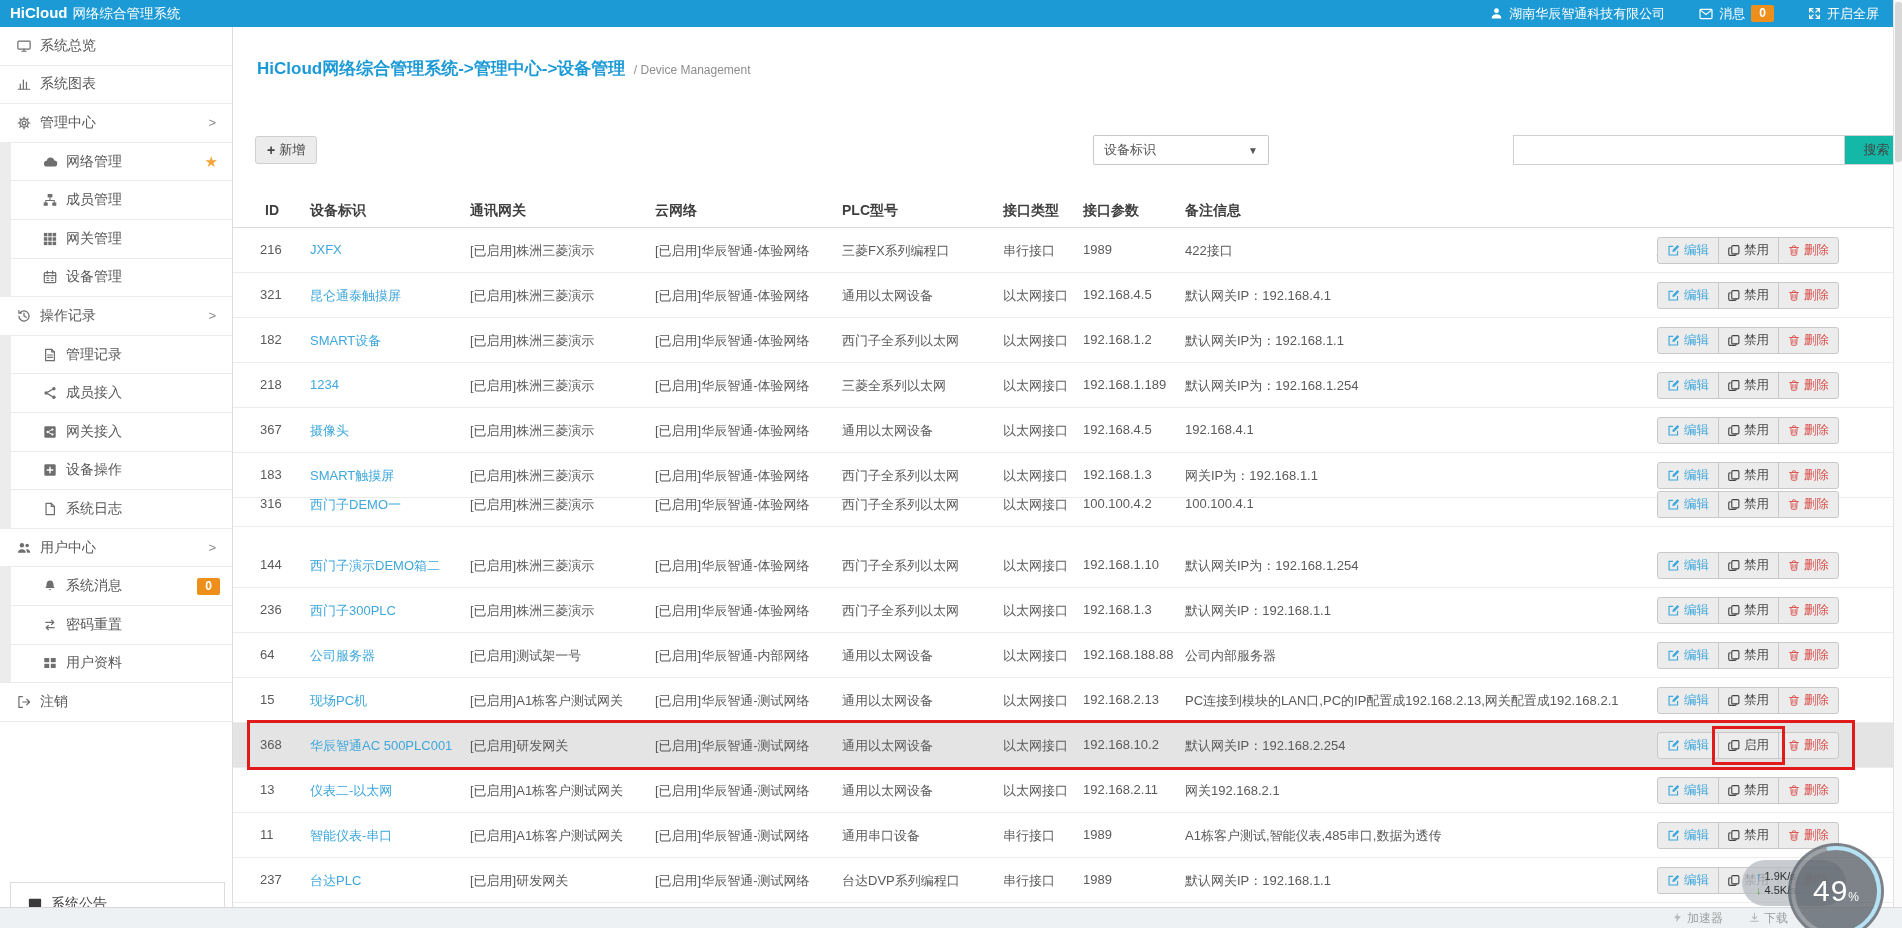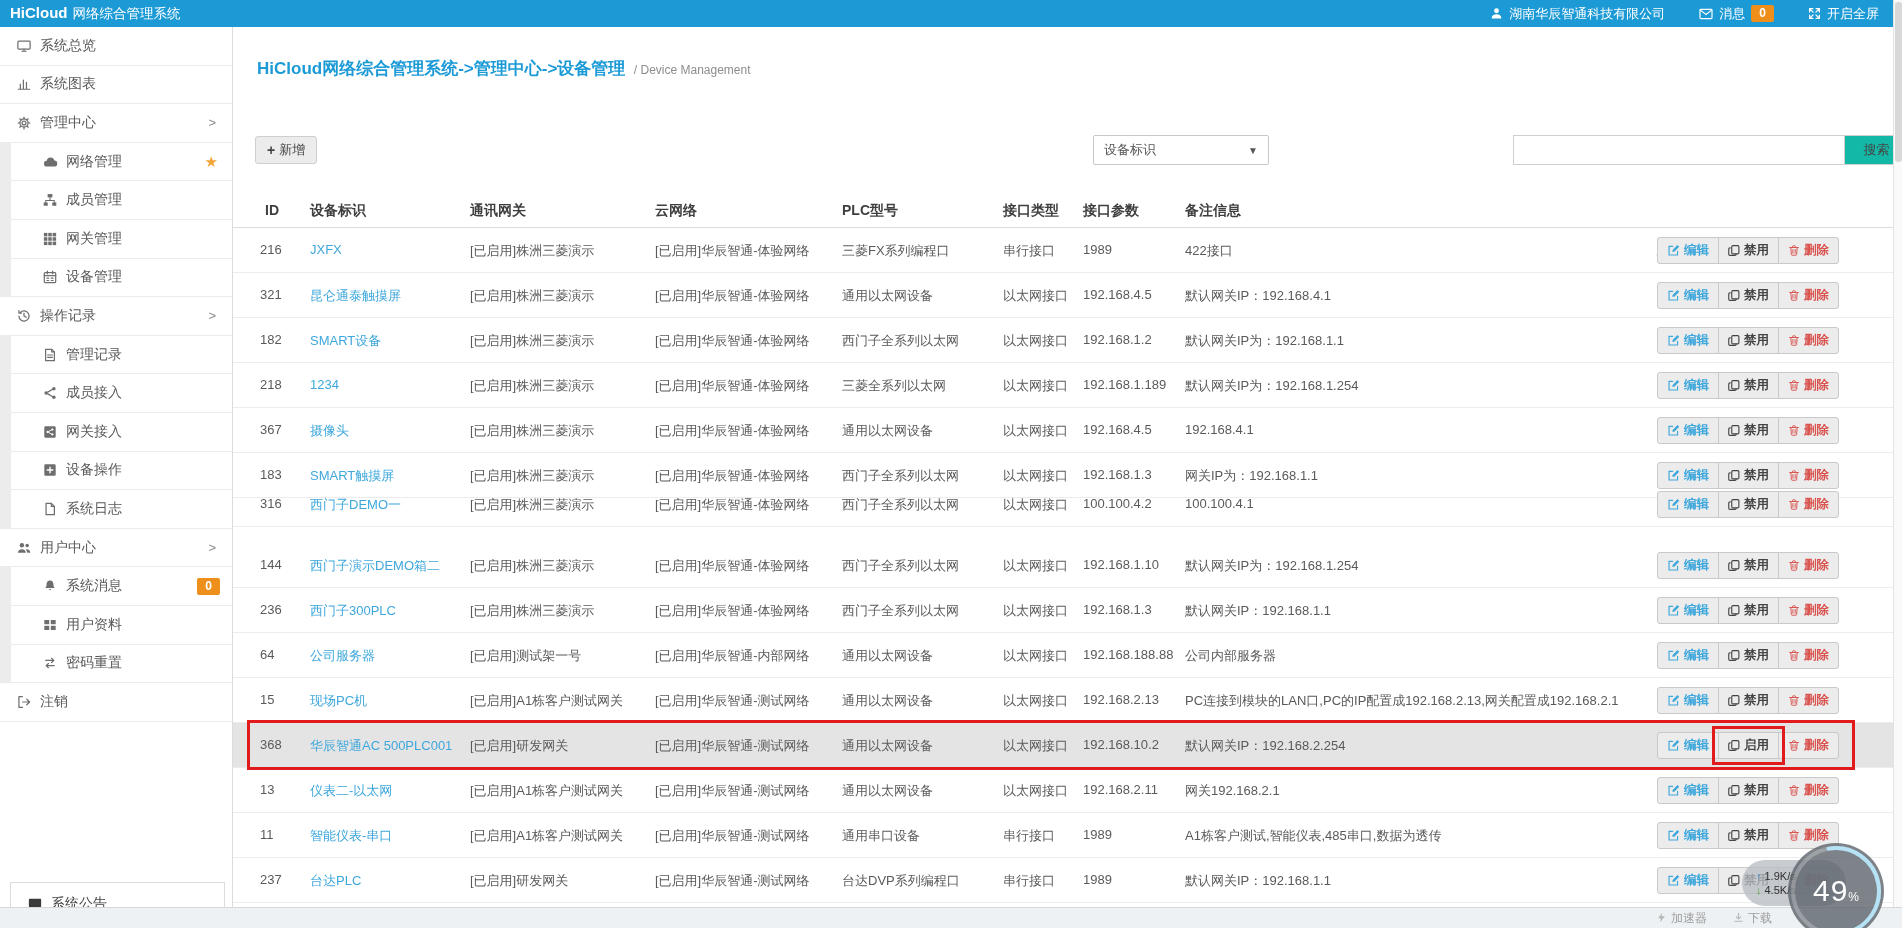--- a/index.html
+++ b/index.html
@@ -52,36 +52,36 @@
   
   .thead { position:absolute; top:168px; left:0; right:0; height:33px; border-bottom:1px solid #dcdcdc; }
   .thead span { position:absolute; top:7px; font-size:14px; font-weight:bold; color:#3f3f3f; white-space:nowrap; }
   .rows { position:absolute; top:201px; left:0; right:0; }
   .trow { position:absolute; left:0; width:100%; height:45px; border-bottom:1px solid #ececec; }
   .trow.hl { background:#e4e4e4; }
   .cell { position:absolute; top:14px; font-size:13px; color:#5a5a5a; white-space:nowrap; }
   .cell.link { color:#3ea7dc; cursor:pointer; }
   .btn-group { position:absolute; left:1424px; top:9px; display:flex; }
   .bg-btn { height:27px; background:#ececec; border:1px solid #c9c9c9; display:flex; align-items:center; gap:4px;
-            font-size:12.5px; padding:12px 9px; cursor:pointer; margin-left:-1px; color:#444; white-space:nowrap;font-weight:bold; }
+            font-size:12.5px; padding:12px 9px; cursor:pointer; margin-left:-1px; color:#444; white-space:nowrap; }
   .bg-btn:first-child { border-radius:3px 0 0 3px; margin-left:0; }
   .bg-btn:last-child { border-radius:0 3px 3px 0; }
   .bg-btn.edit { color:#3ea7dc; }
   .bg-btn.del { color:#d9534f; }
   .bg-btn svg { display:block; }
   .bg-btn.outlined { outline:3px solid #e11b1b; outline-offset:3px; position:relative; z-index:3; }
   .red-box { position:absolute; left:14px; width:1608px; height:50px; top:693px; border:3px solid #e11b1b; z-index:4; pointer-events:none; }
 
   
   .scrollbar { position:absolute; top:0; right:0; width:9px; bottom:0; background:#fafafa; border-left:1px solid #e2e2e2; z-index:6; }
   .scroll-thumb { position:absolute; top:2px; left:1px; width:7px; height:160px; background:#d8d8d8; border-radius:3px; }
 
   
   .bottombar { position:absolute; left:0; right:0; bottom:0; height:21px; background:#eef1f3; border-top:1px solid #d6d9db; z-index:8; }
-  .bottombar-items { position:absolute; right:130px; top:2px; display:flex; gap:26px; opacity:.55; color:#555; font-size:12px; }
+  .bottombar-items { position:absolute; right:114px; top:2px; display:flex; gap:26px; opacity:.55; color:#555; font-size:12px; }
   .bb-item { display:flex; align-items:center; gap:4px; cursor:pointer; }
 
   
   .speed-bubble { position:absolute; left:1742px; top:860px; width:104px; height:46px; background:rgba(185,190,196,.78);
                   border-radius:23px; z-index:9; display:flex; flex-direction:column; justify-content:center; padding-left:14px; gap:2px; }
   .sb-line { font-size:11px; color:#2e2e2e; display:flex; align-items:center; gap:3px; line-height:12px; }
   .sb-up { color:#3d8fd6; font-weight:bold; }
   .sb-down { color:#58a33c; font-weight:bold; }
   .speed-ball { position:absolute; left:1788px; top:843px; width:96px; height:96px; border-radius:50%;
                 background:rgba(88,96,104,.78); z-index:10; display:flex; align-items:center; justify-content:center;
@@ -291,37 +291,37 @@
               <path d="M6.4 11.6a1.7 1.7 0 0 0 3.2 0z"></path>
             </g>
           </svg>
         </span>
         <span>系统消息</span>
         <span class="side-badge badge-orange">0</span>
       </div>
       <div class="side-item lvl2">
         <span class="ic">
           <svg width="14" height="14" viewBox="0 0 16 16" fill="none" stroke="currentColor" stroke-width="1.4" stroke-linecap="round" stroke-linejoin="round">
+            <path d="M3.2 5h9M9.8 2.6 12.4 5 9.8 7.4M12.8 11h-9M6.2 8.6 3.6 11l2.6 2.4"></path>
+          </svg>
+        </span>
+        <span>密码重置</span>
+      </div>
+      <div class="side-item lvl2">
+        <span class="ic">
+          <svg width="14" height="14" viewBox="0 0 16 16" fill="none" stroke="currentColor" stroke-width="1.4" stroke-linecap="round" stroke-linejoin="round">
             <g fill="#6e6e6e" stroke="none">
               <rect x="1.5" y="2.3" width="5.6" height="4.8"></rect>
               <rect x="8.9" y="2.3" width="5.6" height="4.8"></rect>
               <rect x="1.5" y="8.9" width="5.6" height="4.8"></rect>
               <rect x="8.9" y="8.9" width="5.6" height="4.8"></rect>
             </g>
           </svg>
         </span>
         <span>用户资料</span>
-      </div>
-      <div class="side-item lvl2">
-        <span class="ic">
-          <svg width="14" height="14" viewBox="0 0 16 16" fill="none" stroke="currentColor" stroke-width="1.4" stroke-linecap="round" stroke-linejoin="round">
-            <path d="M3.2 5h9M9.8 2.6 12.4 5 9.8 7.4M12.8 11h-9M6.2 8.6 3.6 11l2.6 2.4"></path>
-          </svg>
-        </span>
-        <span>密码重置</span>
       </div>
       <div class="side-item lvl1">
         <span class="ic">
           <svg width="14" height="14" viewBox="0 0 16 16" fill="none" stroke="currentColor" stroke-width="1.4" stroke-linecap="round" stroke-linejoin="round">
             <path d="M6.2 1.8H2.2v12.4h4M11.2 4.8 14.4 8l-3.2 3.2M14 8H6.5"></path>
           </svg>
         </span>
         <span>注销</span>
       </div>
     </div>

